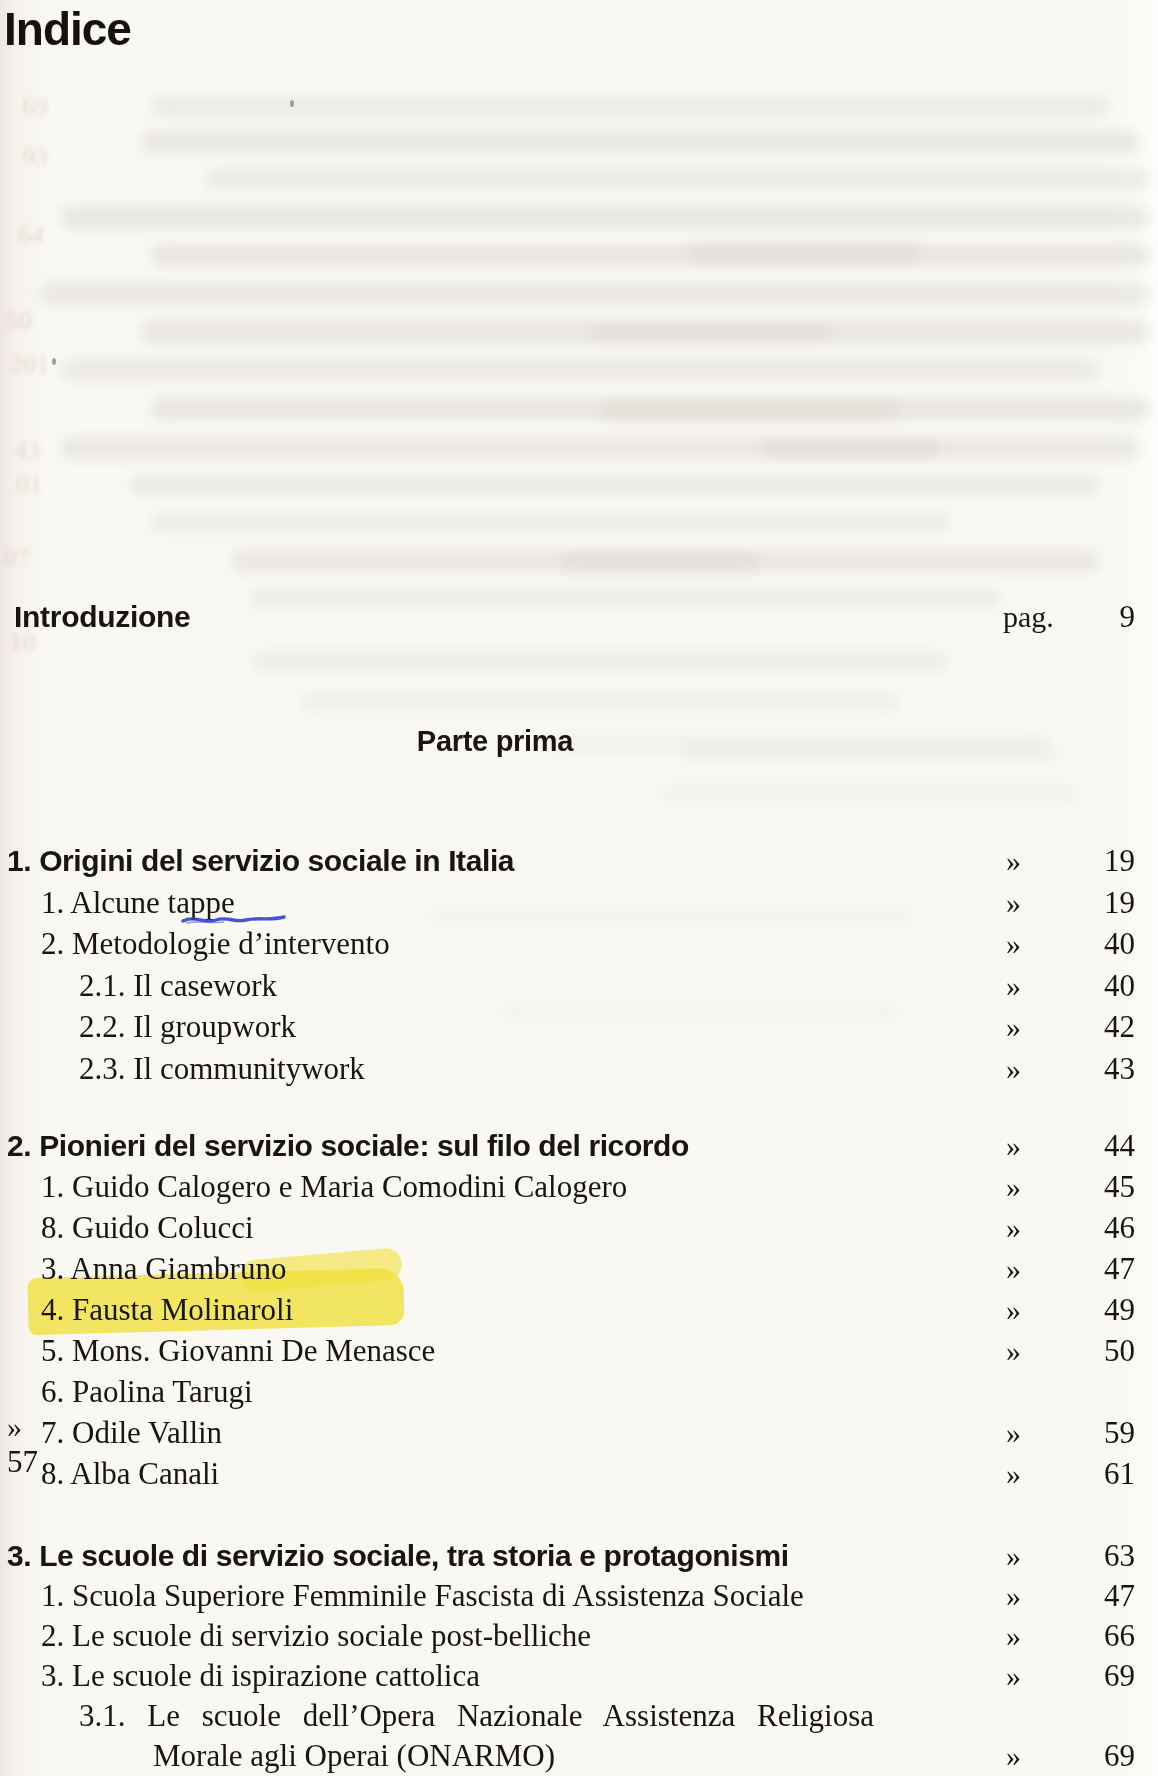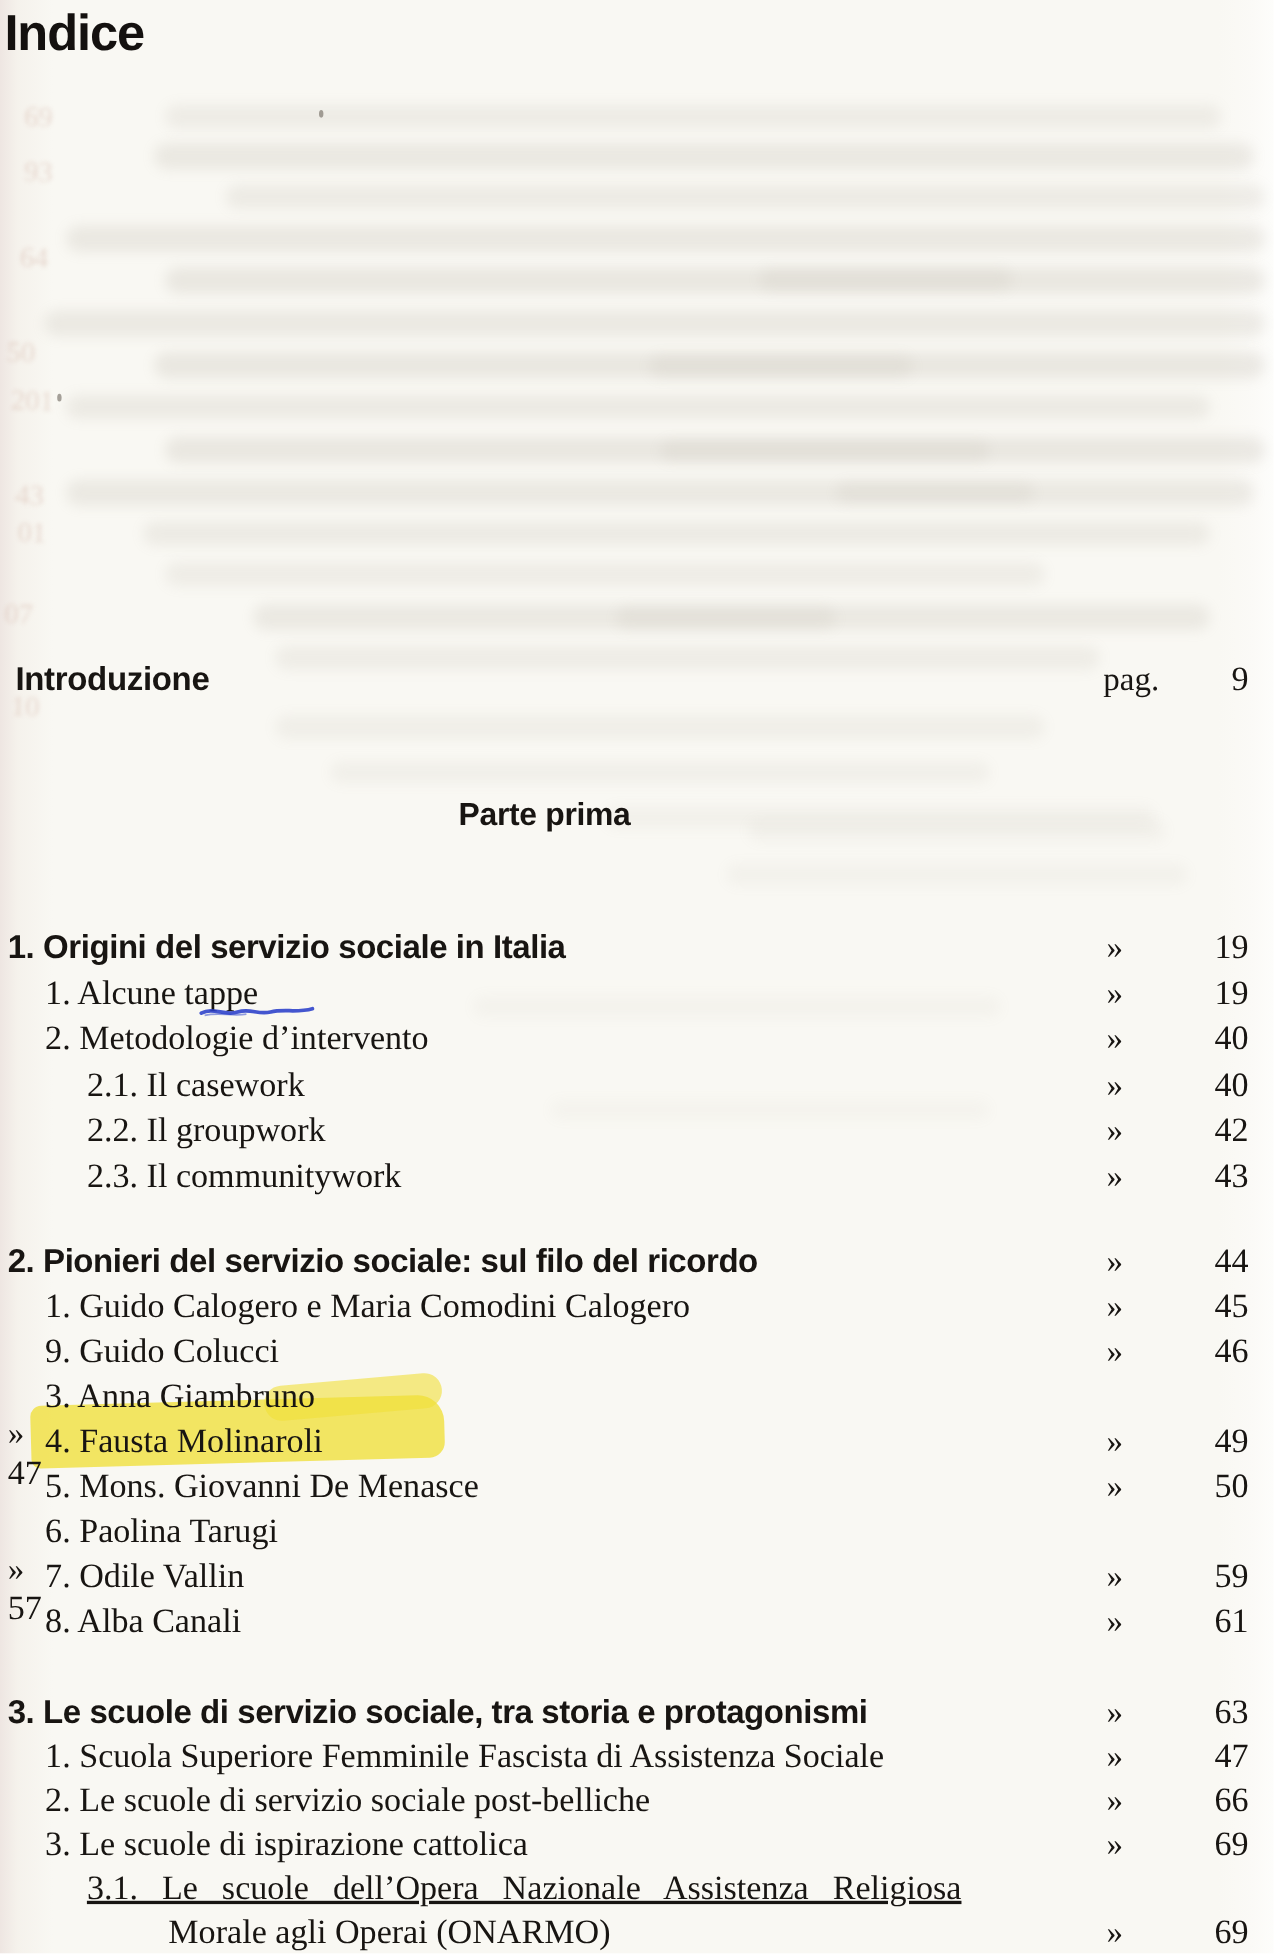--- a/index.html
+++ b/index.html
@@ -32,21 +32,21 @@
   .ipnum{flex:0 0 56px;text-align:right;font:31px "Liberation Serif",serif;}
   .part{position:absolute;left:0;top:722px;width:990px;text-align:center;font:bold 29px/39px "Liberation Sans",sans-serif;letter-spacing:-.3px;}
   .toc-section{position:absolute;left:7px;width:1128px;}
   .trow{display:flex;align-items:baseline;}
   .trow.h .ttext{font:bold 30px "Liberation Sans",sans-serif;letter-spacing:-.4px;}
   .trow.it .ttext{font:31px "Liberation Serif",serif;}
   .ttext{flex:1;white-space:nowrap;overflow:visible;}
   .lv1{padding-left:34px;}
   .lv2{padding-left:72px;}
   .lv3{padding-left:146px;}
-  .spread{word-spacing:14px;text-decoration:underline;}
+  .spread{word-spacing:14px;}
   .dit{flex:0 0 30px;font:30px "Liberation Serif",serif;}
   .pnum{flex:0 0 99px;text-align:right;font:31px "Liberation Serif",serif;}
 </style>
 </head>
 <body>
 
 <div class="page">
 
   <div class="ghost-layer" id="ghost-layer">
       <div class="gb" style="top: 95px; left: 150px; width: 960px; height: 22px; opacity: 0.13;"></div>
@@ -145,25 +145,25 @@
             <span class="ttext">2. Pionieri del servizio sociale: sul filo del ricordo</span>
             <span class="dit">»</span>
             <span class="pnum">44</span>
           </div>
           <div class="trow it" style="height: 41px;">
             <span class="ttext lv1">1. Guido Calogero e Maria Comodini Calogero</span>
             <span class="dit">»</span>
             <span class="pnum">45</span>
           </div>
           <div class="trow it" style="height: 41px;">
-            <span class="ttext lv1">9. Guido Colucci</span>
+            <span class="ttext lv1">8. Guido Colucci</span>
             <span class="dit">»</span>
             <span class="pnum">46</span>
           </div>
-          <div class="trow it" style="height: 41px; flex-direction: column;">
+          <div class="trow it" style="height: 41px;">
             <span class="ttext lv1">3. Anna Giambruno</span>
             <span class="dit">»</span>
             <span class="pnum">47</span>
           </div>
           <div class="trow it" style="height: 41px;">
             <span class="ttext lv1">4. Fausta Molinaroli</span>
             <span class="dit">»</span>
             <span class="pnum">49</span>
           </div>
           <div class="trow it" style="height: 41px;">

